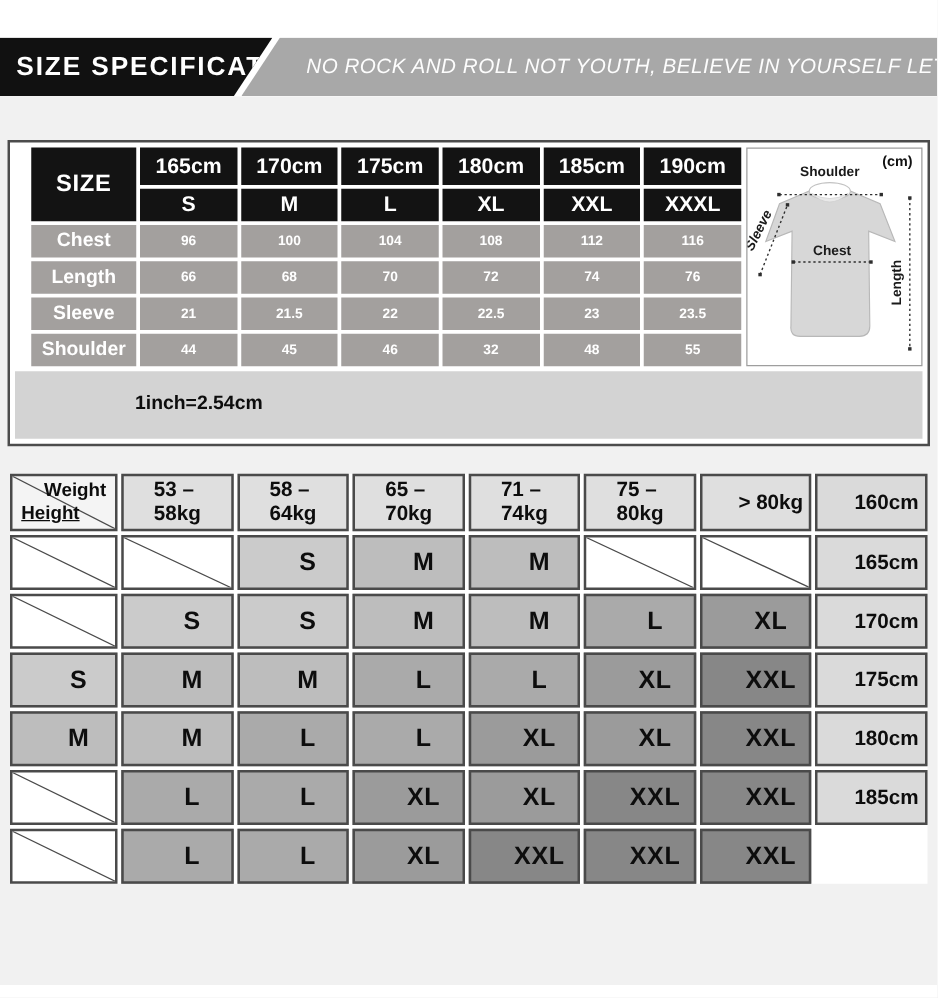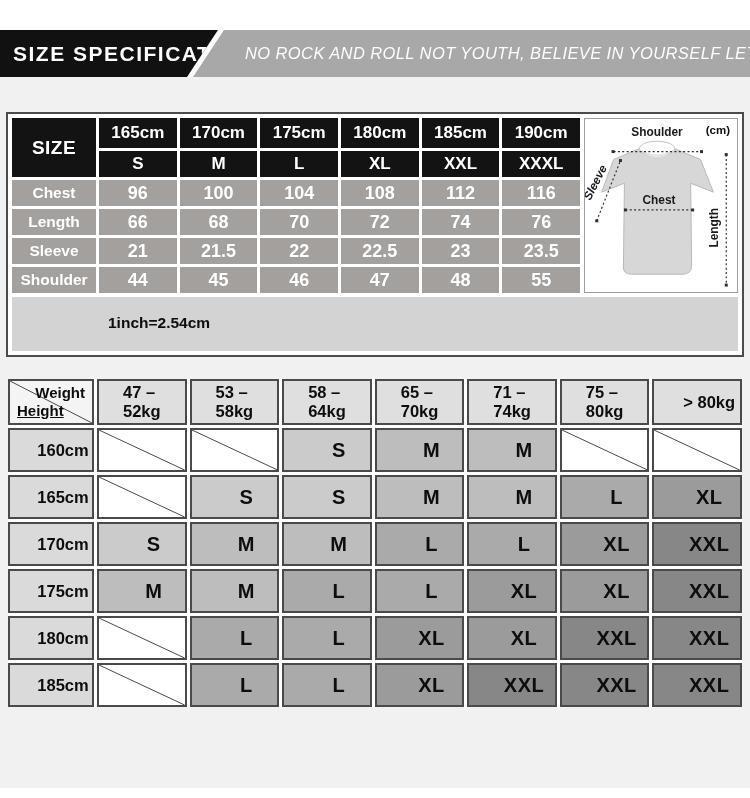--- a/index.html
+++ b/index.html
@@ -24,25 +24,25 @@
     display:flex;align-items:center;padding-left:52px;}
   .banner-slogan{color:#fdfdfd;font-size:16.5px;font-style:italic;font-weight:500;letter-spacing:.4px;white-space:nowrap;}
 
   
   .band{background:var(--page-band);padding:35px 0 18px 0;min-height:711px;}
 
   
   .upper-panel{margin:0 6px;width:738px;background:#ffffff;border:2px solid #4c4c4c;padding:4px;}
   .upper-content{display:flex;gap:4px;}
   .size-table{width:568px;height:175px;display:grid;grid-template-columns:84px repeat(6,1fr);
-    grid-template-rows:30px 26px repeat(4,26px);gap:3px;background:#ffffff;}
+    grid-template-rows:30px 26px repeat(4,26px);gap:3px;background:#ffffff;margin-left:13px;}
   .st-cell{display:flex;align-items:center;justify-content:center;color:#ffffff;font-weight:bold;}
   .st-black{background:var(--table-black);font-size:17px;}
   .st-corner{grid-row:1/3;grid-column:1;font-size:19px;letter-spacing:.5px;}
-  .st-gray{background:var(--table-gray);font-size:18px;}
+  .st-gray{background:var(--table-gray);font-size:11px;}
   .st-label{font-size:15.5px;}
 
   .diagram-box{flex:1;height:175px;border:1px solid #9e9e9e;background:#ffffff;position:relative;}
   .cm-unit{position:absolute;top:5px;right:7px;font-size:11.5px;font-weight:bold;color:#111;}
   .diagram-box svg{position:absolute;inset:0;width:100%;height:100%;}
   .diag-label{font-size:12px;font-weight:bold;fill:#1a1a1a;}
   .diag-label-italic{font-style:italic;}
 
   .notes{margin-top:4px;background:var(--notes-bg);padding:10px 16px 12px 96px;}
   .notes p{font-size:15.5px;font-weight:bold;color:#0d0d0d;line-height:32px;max-width:548px;}
@@ -118,21 +118,21 @@
         <div class="st-cell st-gray">21.5</div>
         <div class="st-cell st-gray">22</div>
         <div class="st-cell st-gray">22.5</div>
         <div class="st-cell st-gray">23</div>
         <div class="st-cell st-gray">23.5</div>
 
         <div class="st-cell st-gray st-label">Shoulder</div>
         <div class="st-cell st-gray">44</div>
         <div class="st-cell st-gray">45</div>
         <div class="st-cell st-gray">46</div>
-        <div class="st-cell st-gray">47</div>
+        <div class="st-cell st-gray">32</div>
         <div class="st-cell st-gray">48</div>
         <div class="st-cell st-gray">55</div>
       </div>
 
       <div class="diagram-box">
         <span class="cm-unit">(cm)</span>
         <svg viewBox="0 0 152 175">
 
           <path d="M54 30 C58 23 86 23 90 30 L116 41 L129 74 L106 65 L107 148 Q107 157 98 157 L46 157 Q37 157 38 148 L39 65 L16 74 L28 41 Z" fill="#d7d7d7" stroke="#b8b8b8" stroke-width="1"></path>
           <ellipse cx="72" cy="30" rx="18" ry="7.5" fill="#ffffff" stroke="#c2c2c2" stroke-width="1"></ellipse>
@@ -167,21 +167,20 @@
   </div>
 
   <div class="fit-table">
     <div class="ft-cell ft-corner">
       <svg class="diag-svg" viewBox="0 0 100 100" preserveAspectRatio="none">
         <line x1="0" y1="0" x2="100" y2="100" stroke="#4a4a4a" stroke-width="1" vector-effect="non-scaling-stroke"></line>
       </svg>
       <span class="corner-weight">Weight</span>
       <span class="corner-height">Height</span>
     </div>
-    <div class="ft-cell ft-header">47 – 52kg</div>
     <div class="ft-cell ft-header">53 – 58kg</div>
     <div class="ft-cell ft-header">58 – 64kg</div>
     <div class="ft-cell ft-header">65 – 70kg</div>
     <div class="ft-cell ft-header">71 – 74kg</div>
     <div class="ft-cell ft-header">75 – 80kg</div>
     <div class="ft-cell ft-header">&gt; 80kg</div>
 
     <div class="ft-cell ft-height">160cm</div>
     <div class="ft-cell fit-cell">
         <svg class="diag-svg" viewBox="0 0 100 100" preserveAspectRatio="none">

